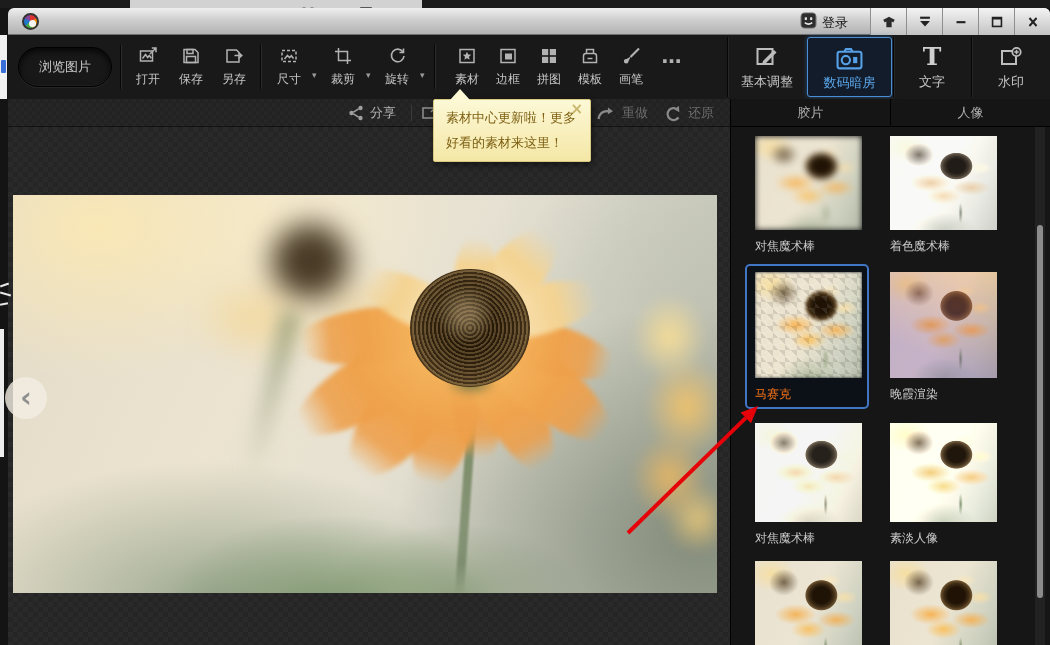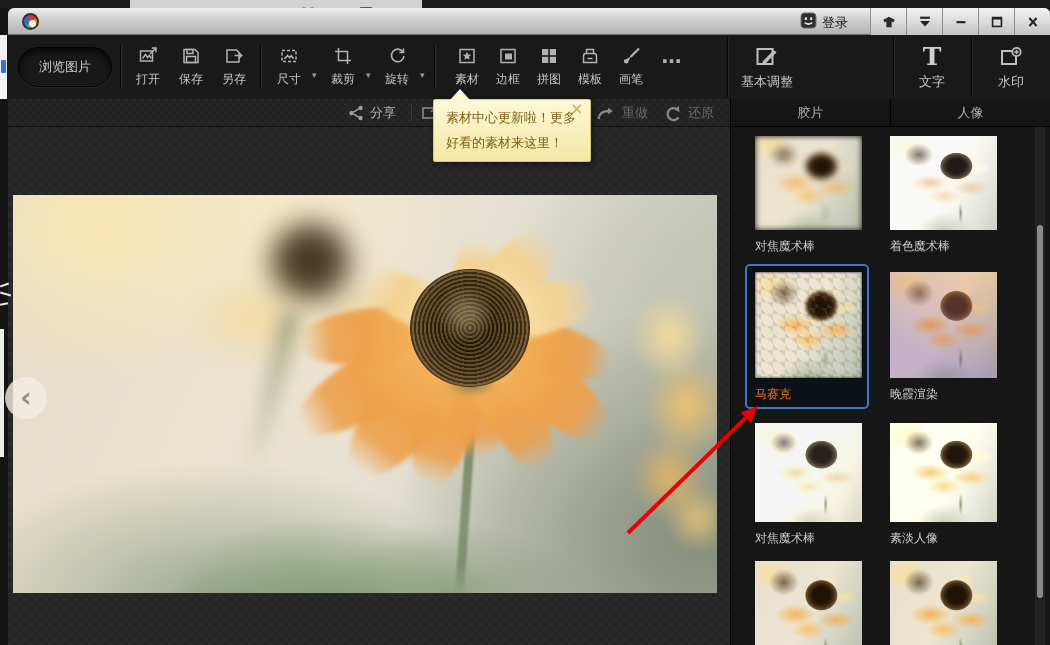--- a/index.html
+++ b/index.html
@@ -360,20 +360,31 @@
 
     <div class="rtool" style="left:719px;width:79px">
       <div class="ricon">
           <svg width="24" height="24" viewBox="0 0 24 24">
             <rect x="2.5" y="4" width="15" height="15" fill="none" stroke="#bdbdbd" stroke-width="2"></rect>
             <path d="M8 16 L19 5 l2.5 2.5 L10.5 18.5 L7 19.5 z" fill="#bdbdbd"></path>
           </svg>
         </div>
       <div class="rlabel">基本调整</div>
     </div>
+    <div class="rtool selected" style="left:799px;width:85px">
+      <div class="ricon">
+          <svg width="27" height="23" viewBox="0 0 26 22">
+            <rect x="1.5" y="4.5" width="23" height="16" rx="2" fill="none" stroke="#56a0e8" stroke-width="2"></rect>
+            <path d="M8 4.5 L9.5 2 h5 L16 4.5" fill="none" stroke="#56a0e8" stroke-width="2"></path>
+            <circle cx="9.5" cy="12.5" r="4" fill="none" stroke="#56a0e8" stroke-width="2"></circle>
+            <rect x="16.5" y="9.5" width="4" height="6" fill="#56a0e8"></rect>
+          </svg>
+        </div>
+      <div class="rlabel">数码暗房</div>
+    </div>
     <div class="rtool" style="left:885px;width:77px">
       <div class="ricon">
           <span class="tglyph">T</span>
         </div>
       <div class="rlabel">文字</div>
     </div>
     <div class="rtool" style="left:963px;width:79px">
       <div class="ricon">
           <svg width="24" height="24" viewBox="0 0 24 24">
             <rect x="3" y="6" width="14" height="13" fill="none" stroke="#bdbdbd" stroke-width="2"></rect>

